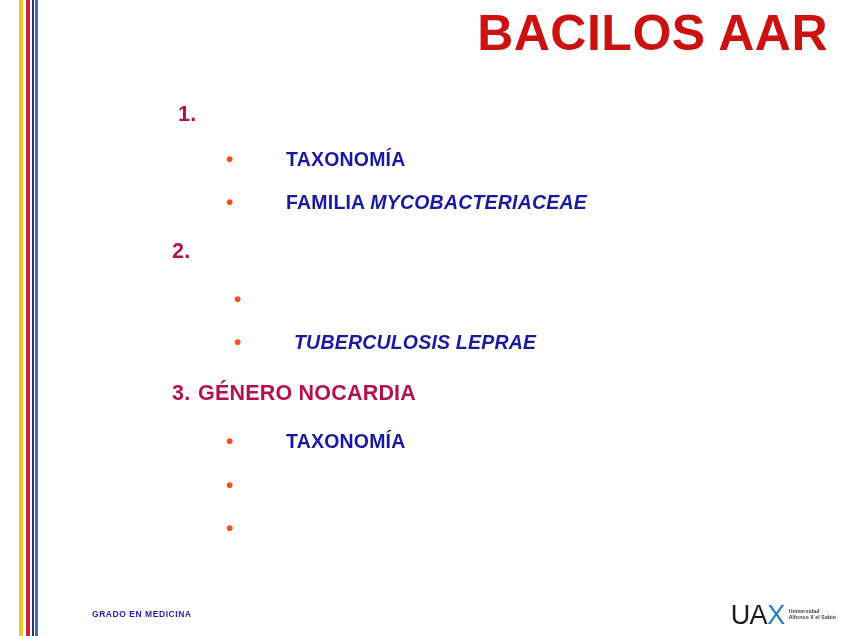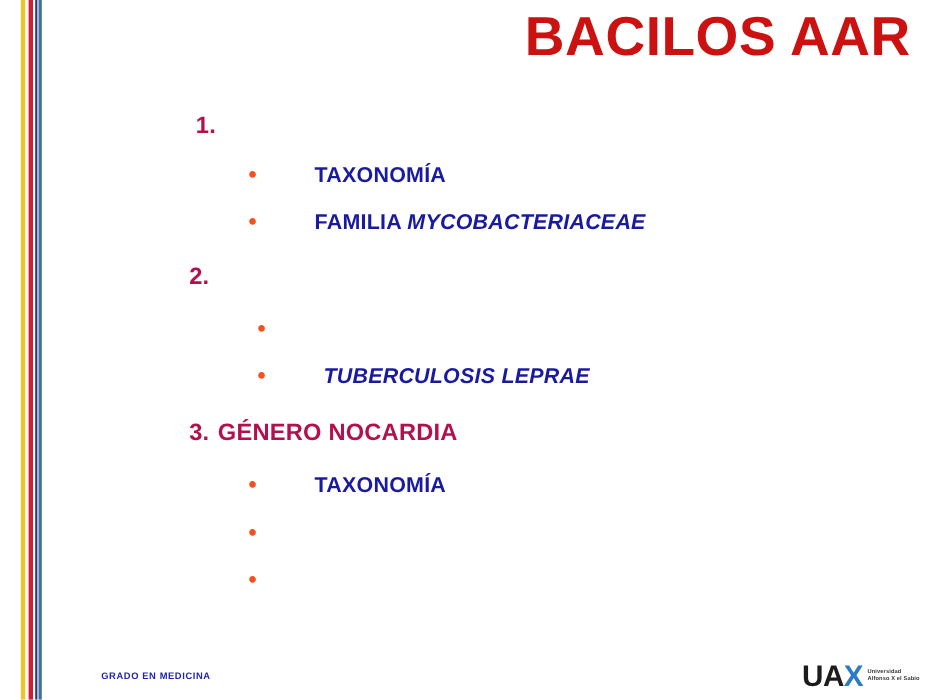--- a/index.html
+++ b/index.html
@@ -137,21 +137,21 @@
   .logo {
     position: absolute;
     right: 12px;
     top: 600px;
     display: flex;
     align-items: center;
     height: 30px;
   }
   .logo-uax {
     font-size: 27px;
-    font-weight: bold;
+    font-weight: normal;
     color: #1B1B1B;
     letter-spacing: -0.5px;
     line-height: 1;
   }
   .logo-uax .x-blue {
     color: #2B7CC4;
   }
   .logo-sub {
     margin-left: 4px;
     line-height: 1.08;

